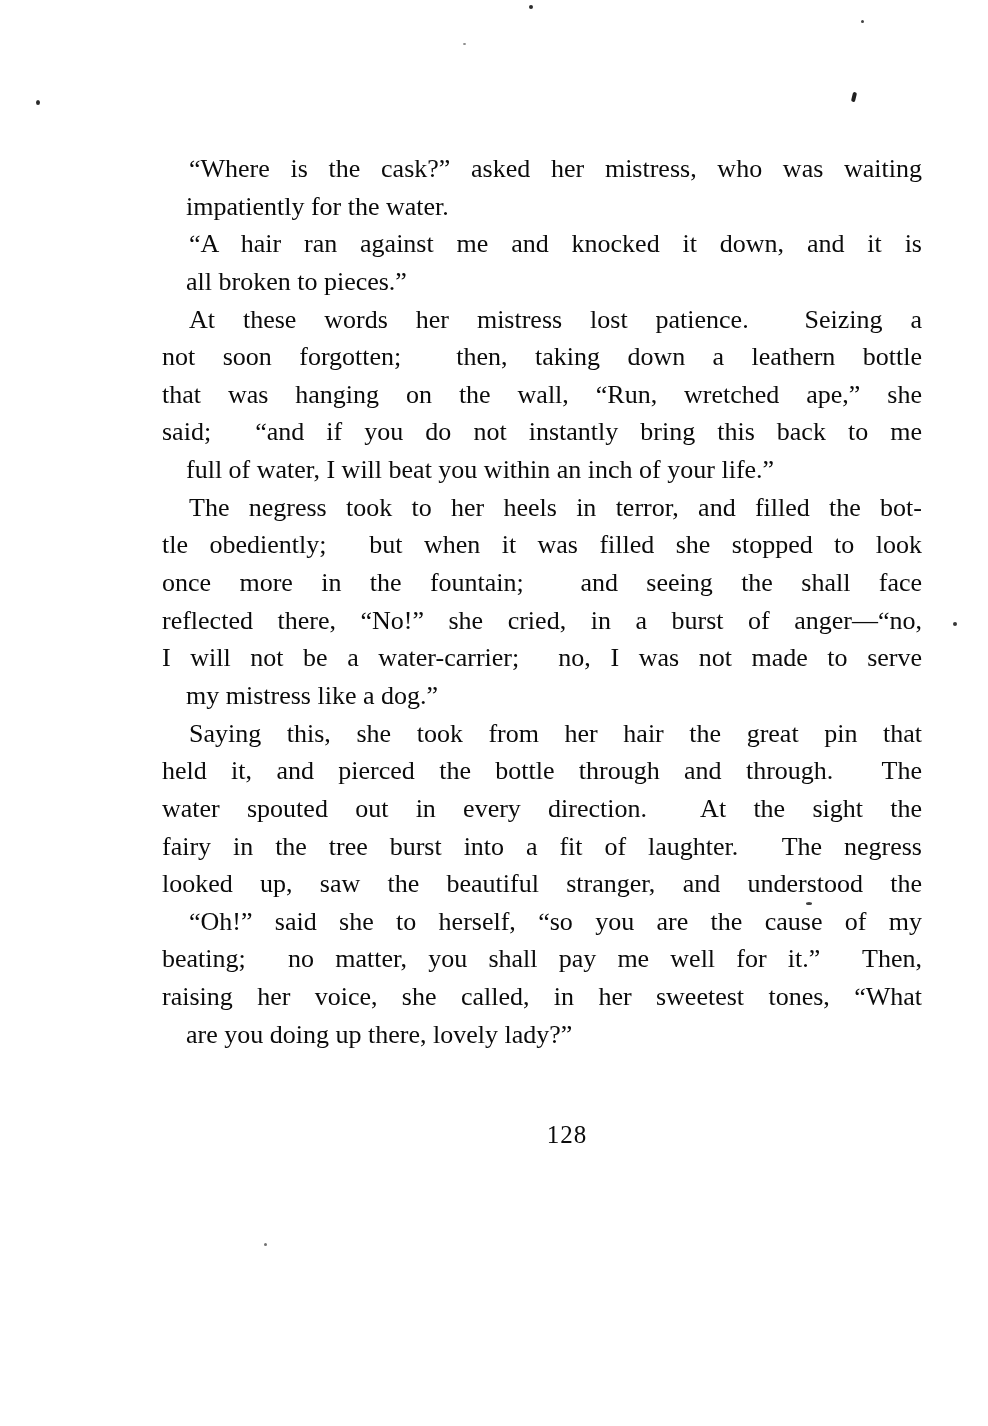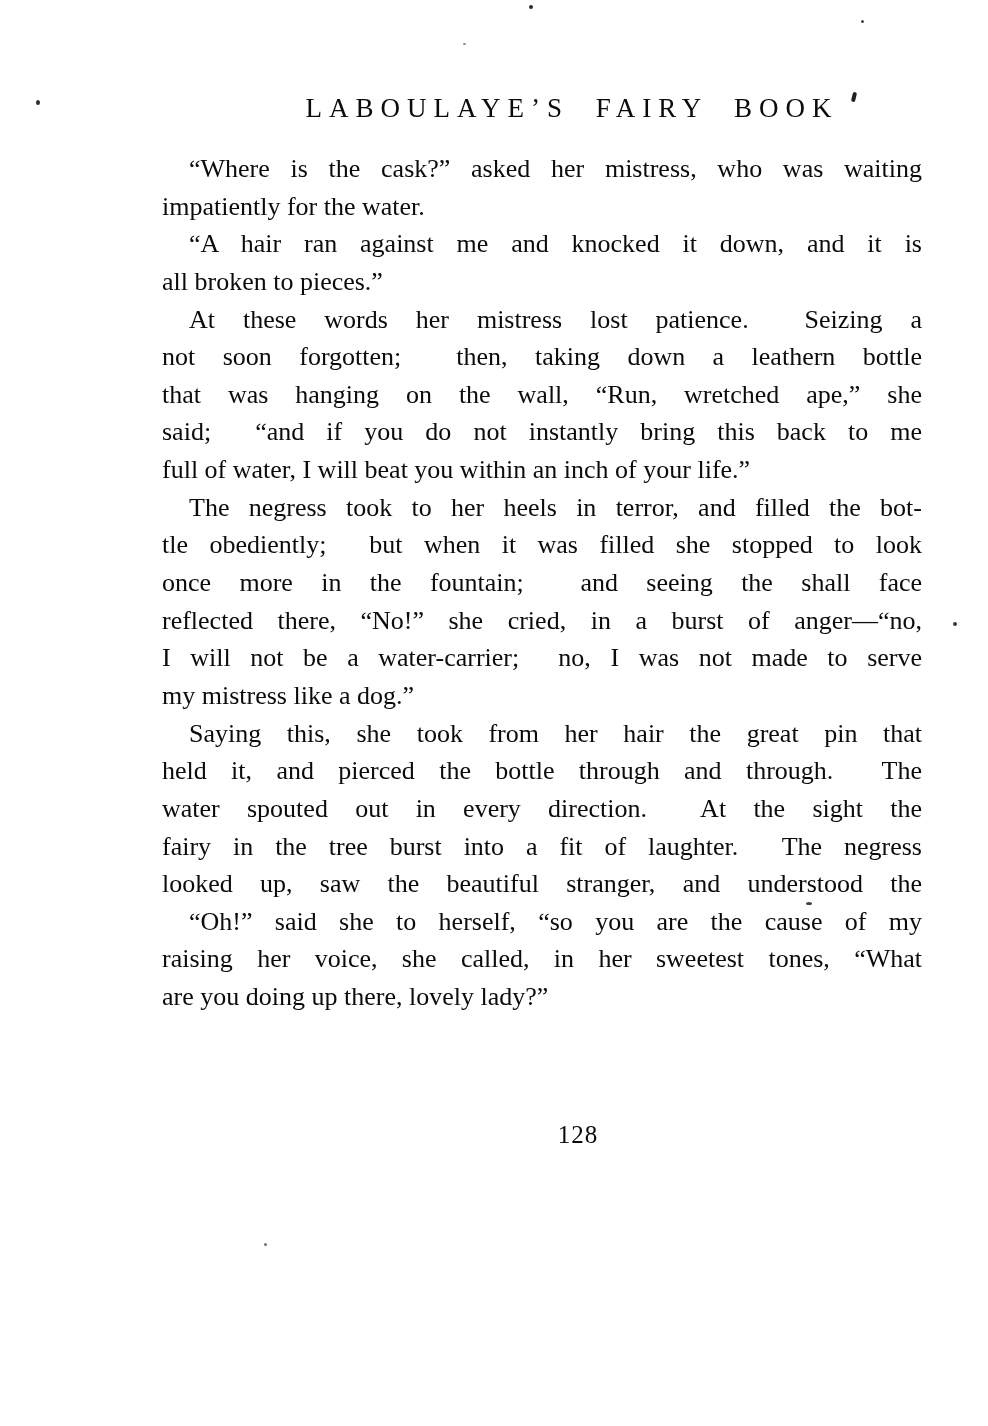--- a/index.html
+++ b/index.html
@@ -32,44 +32,43 @@
   }
   .line {
     height: 37.65px;
     line-height: 37.65px;
     text-align: justify;
     text-align-last: justify;
     white-space: pre-wrap;
     overflow: visible;
   }
   .line.indent { padding-left: 27px; }
-  .line.last { text-align-last: left; }
+  .line.last { text-align-last: left; margin-left: 24px; }
   .page-number {
     position: absolute;
-    top: 1121px; left: 168px; width: 760px;
+    top: 1121px; left: 157px; width: 760px;
     padding-left: 30px;
     text-align: center;
     font-size: 25px;
     letter-spacing: 1px;
   }
   .speck {
     position: absolute;
     background: #141414;
     border-radius: 50%;
   }
   .speck.tick {
     border-radius: 2px;
     transform: rotate(14deg);
   }
 </style>
 </head>
 <body>
 
 <div class="page" style="--paper: #ffffff; --ink: #0b0b0b;">
-  <div class="running-head">LABOULAYE’S FAIRY BOOK</div>
 
   <div class="text-block" id="text-block">
       <div class="line indent">“Where is the cask?” asked her mistress, who was waiting</div>
       <div class="line last">impatiently for the water.</div>
       <div class="line indent">“A hair ran against me and knocked it down, and it is</div>
       <div class="line last">all broken to pieces.”</div>
       <div class="line indent">At these words her mistress lost patience.  Seizing a</div>
       <div class="line">not soon forgotten;  then, taking down a leathern bottle</div>
       <div class="line">that was hanging on the wall, “Run, wretched ape,” she</div>
       <div class="line">said;  “and if you do not instantly bring this back to me</div>
@@ -79,20 +78,21 @@
       <div class="line">once more in the fountain;  and seeing the shall face</div>
       <div class="line">reflected there, “No!” she cried, in a burst of anger—“no,</div>
       <div class="line">I will not be a water-carrier;  no, I was not made to serve</div>
       <div class="line last">my mistress like a dog.”</div>
       <div class="line indent">Saying this, she took from her hair the great pin that</div>
       <div class="line">held it, and pierced the bottle through and through.  The</div>
       <div class="line">water spouted out in every direction.  At the sight the</div>
       <div class="line">fairy in the tree burst into a fit of laughter.  The negress</div>
       <div class="line">looked up, saw the beautiful stranger, and understood the</div>
       <div class="line indent">“Oh!” said she to herself, “so you are the cause of my</div>
+      <div class="line">beating;  no matter, you shall pay me well for it.”  Then,</div>
       <div class="line">raising her voice, she called, in her sweetest tones, “What</div>
       <div class="line last">are you doing up there, lovely lady?”</div>
     </div>
 
   <div class="page-number">128</div>
 
   <div id="specks">
       <div class="speck" style="left: 529px; top: 5px; width: 4px; height: 4px; opacity: 0.9;"></div>
       <div class="speck" style="left: 861px; top: 20px; width: 3px; height: 3px; opacity: 0.8;"></div>
       <div class="speck" style="left: 463px; top: 43px; width: 3px; height: 2px; opacity: 0.5;"></div>

